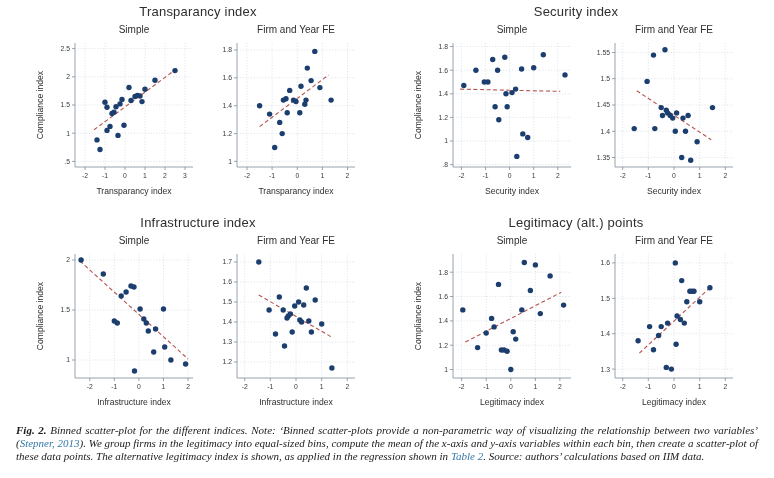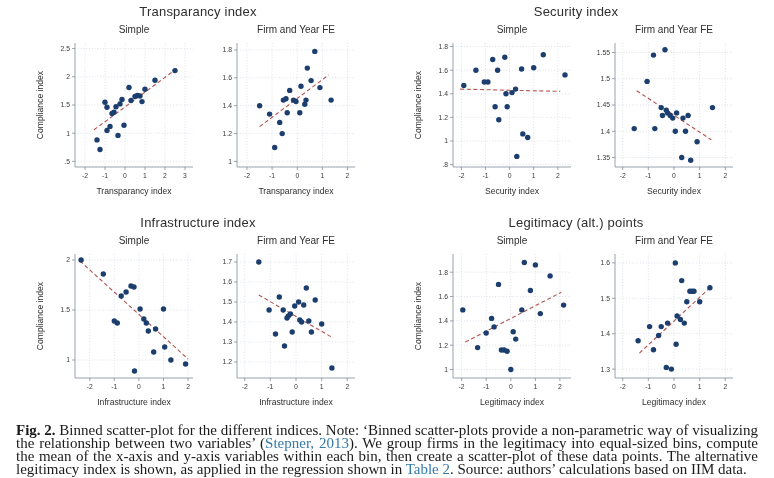--- a/index.html
+++ b/index.html
@@ -23,21 +23,21 @@
   svg .axis{stroke:var(--axis); stroke-width:0.9; fill:none;}
   svg .pt{fill:var(--point); stroke:none;}
   svg .fit{stroke:var(--fit-line); stroke-width:1.1; stroke-dasharray:4 2.6; fill:none;}
   svg text{fill:var(--text); font-family:"Liberation Sans", sans-serif;}
   svg .ptitle{font-size:10px; text-anchor:middle; fill:#2e2e2e;}
   svg .tick{font-size:6.8px; text-anchor:middle; fill:#3a3a3a;}
   svg .ytick{text-anchor:end;}
   svg .alabel{font-size:8.6px; text-anchor:middle; fill:#2e2e2e;}
   .caption{
     margin:14px 16px 0 16px; font-family:"Liberation Serif", serif;
-    font-size:15px; line-height:13px; color:#1a1a1a; text-align:justify;
+    font-size:11px; line-height:13px; color:#1a1a1a; text-align:justify;font-style:italic;
   }
   .seg-bold{font-weight:bold;}
   .seg-link{color:var(--link);}
 </style>
 </head>
 <body>
 
 <div class="page">
   <div class="fig-grid" id="groups">
       <section class="group">

